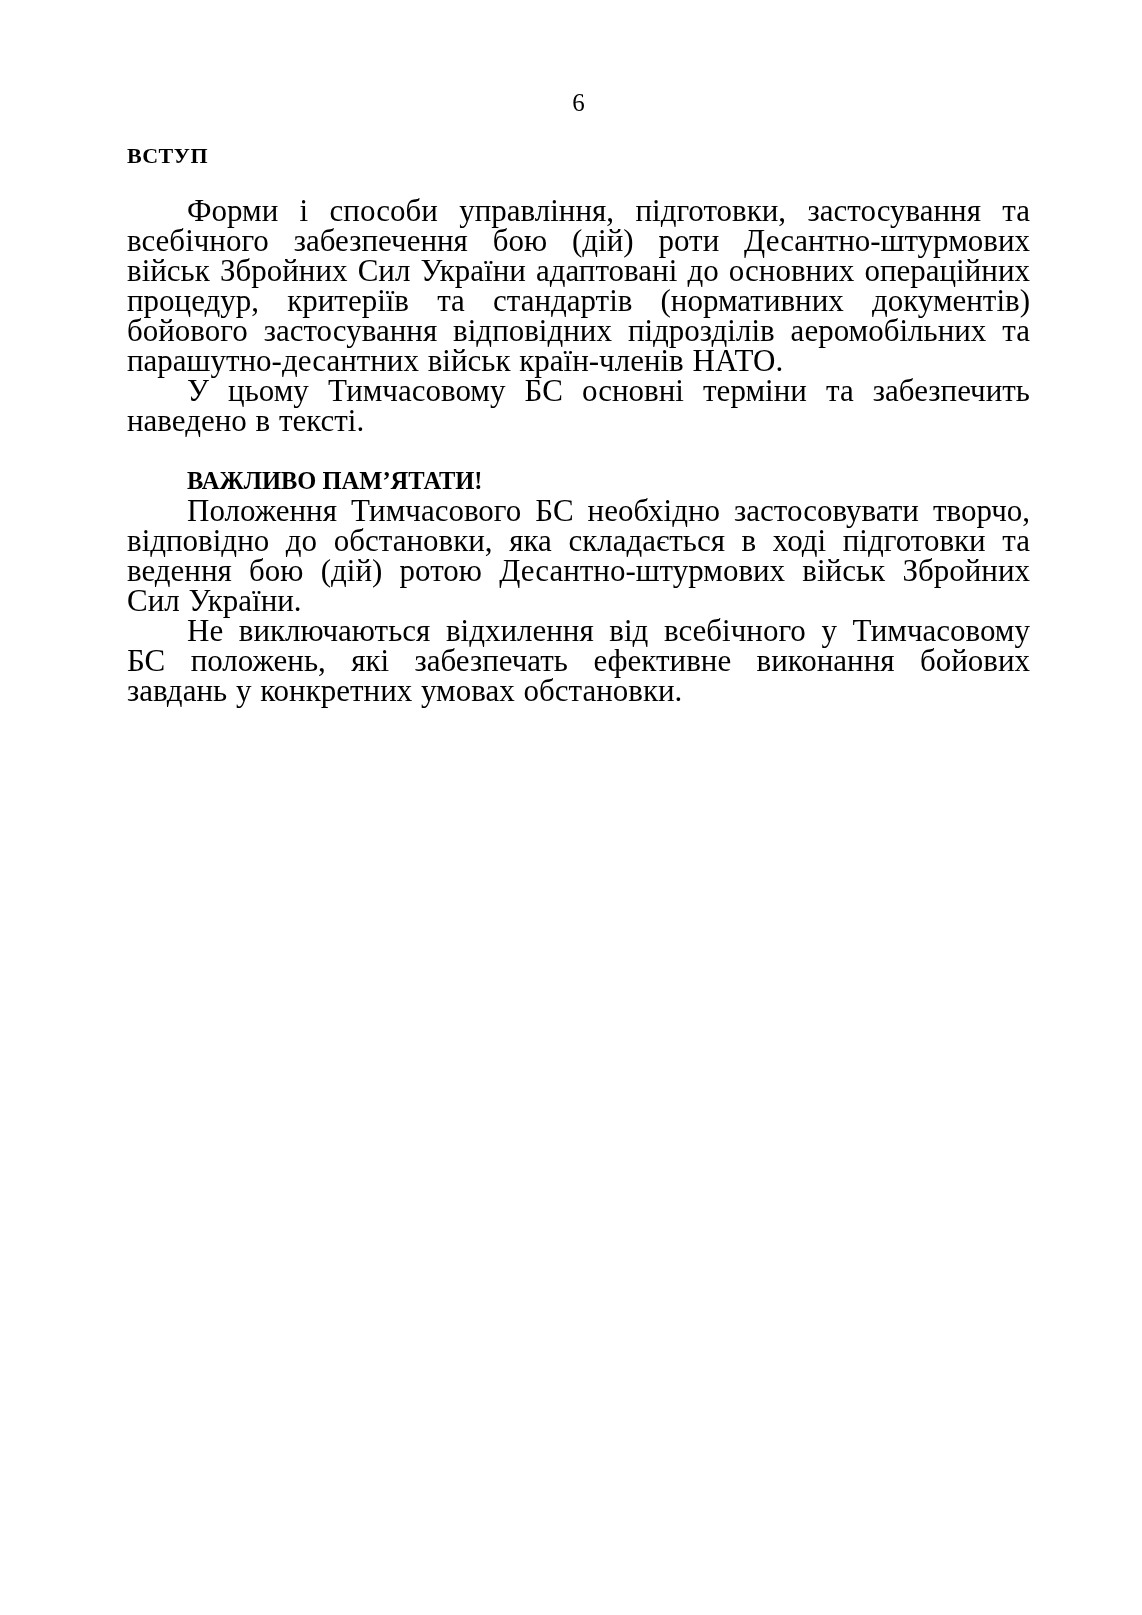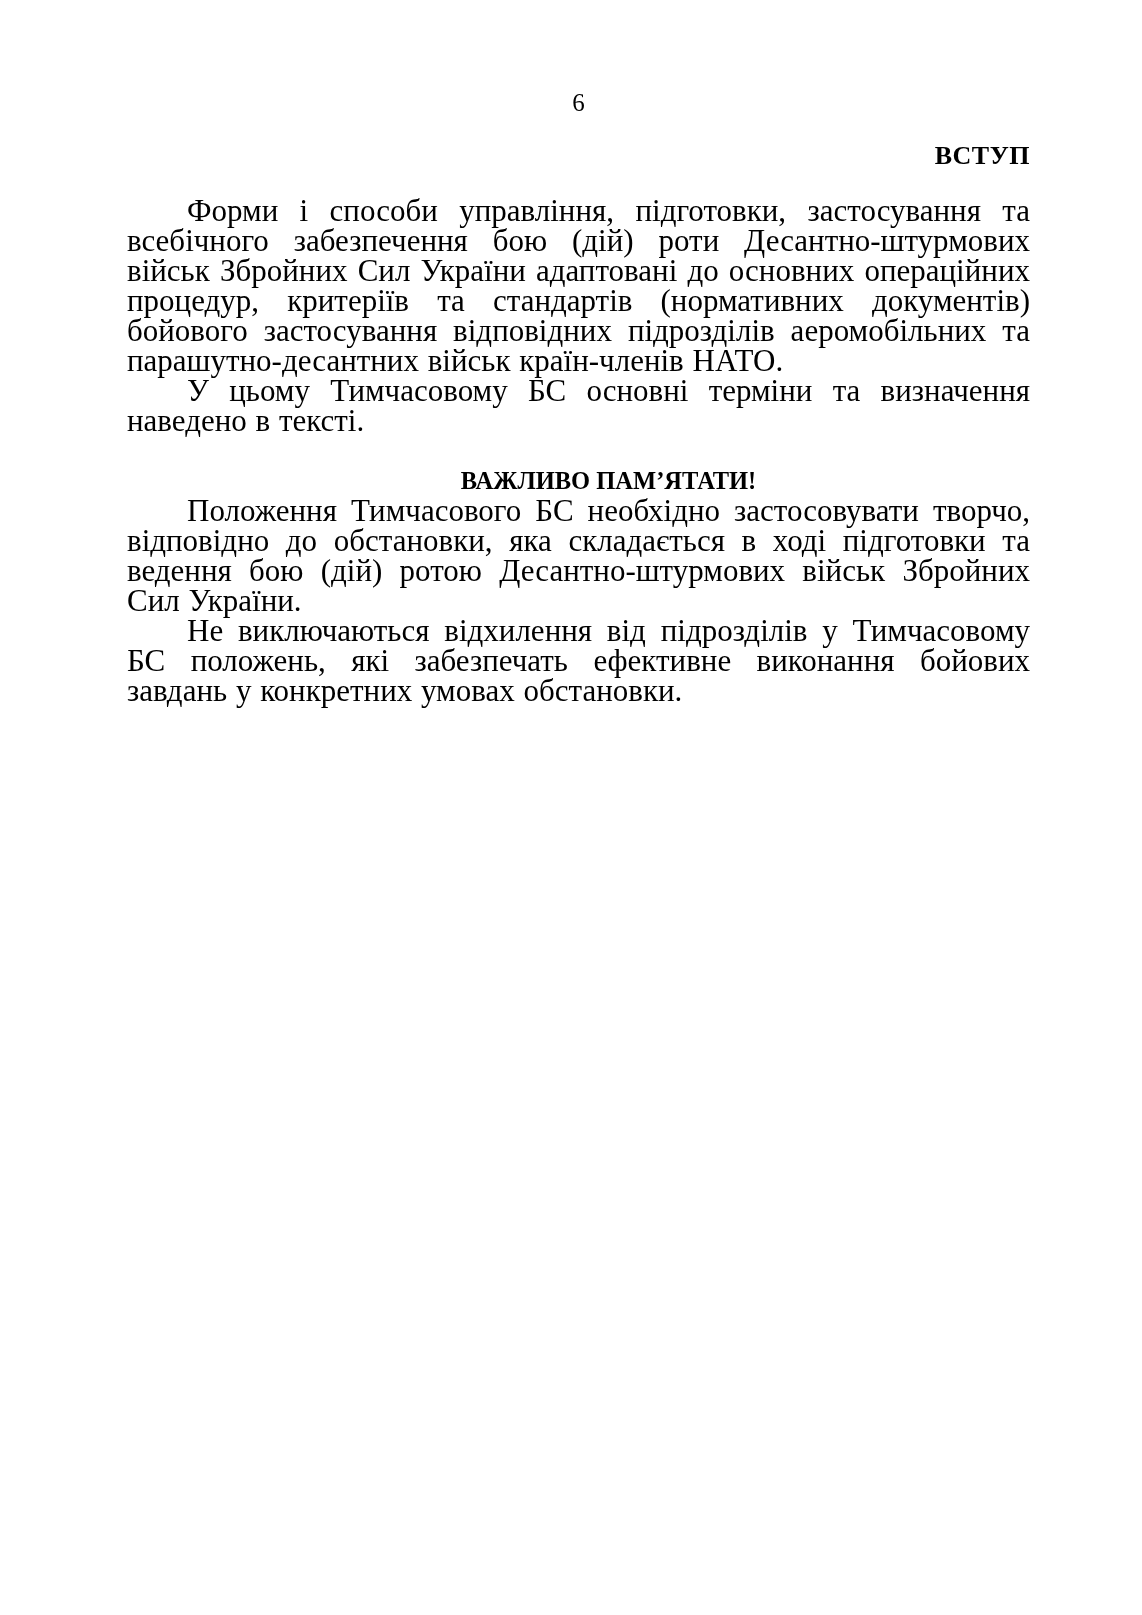--- a/index.html
+++ b/index.html
@@ -18,55 +18,54 @@
     padding: 88px 112px 0 127px;
     overflow: hidden;
   }
   .page-number {
     text-align: center;
     font-size: 25px;
     line-height: 30px;
     margin: 0 0 22px 0;
   }
   .doc-title {
-    text-align: right;
+    text-align: left;
     font-weight: bold;
-    font-size: 26px;
+    font-size: 22px;
     line-height: 32px;
     margin: 0 0 24px 0;
     letter-spacing: 0.5px;
   }
   .para {
     font-size: 31px;
     line-height: 30px;
     text-align: justify;
     text-indent: 60px;
     margin: 0;
     word-spacing: 1px;
   }
   .important-heading {
     font-size: 24.5px;
     line-height: 30px;
     font-weight: bold;
     text-indent: 60px;
     margin: 30px 0 0 0;
-    text-align: center;
   }
 </style>
 </head>
 <body>
 
 <div class="page">
   <div class="page-number">6</div>
 
   <h1 class="doc-title">ВСТУП</h1>
 
   <p class="para">Форми і способи управління, підготовки, застосування та всебічного забезпечення бою (дій) роти Десантно-штурмових військ Збройних Сил України адаптовані до основних операційних процедур, критеріїв та стандартів (нормативних документів) бойового застосування відповідних підрозділів аеромобільних та парашутно-десантних військ країн-членів НАТО.</p>
 
-  <p class="para">У цьому Тимчасовому БС основні терміни та визначення наведено в тексті.</p>
+  <p class="para">У цьому Тимчасовому БС основні терміни та забезпечить наведено в тексті.</p>
 
   <p class="important-heading">ВАЖЛИВО ПАМ’ЯТАТИ!</p>
 
 
   <p class="para">Положення Тимчасового БС необхідно застосовувати творчо, відповідно до обстановки, яка складається в ході підготовки та ведення бою (дій) ротою Десантно-штурмових військ Збройних Сил України.</p>
 
-  <p class="para">Не виключаються відхилення від підрозділів у Тимчасовому БС положень, які забезпечать ефективне виконання бойових завдань у конкретних умовах обстановки.</p>
+  <p class="para">Не виключаються відхилення від всебічного у Тимчасовому БС положень, які забезпечать ефективне виконання бойових завдань у конкретних умовах обстановки.</p>
 </div>
 
 </body></html>

